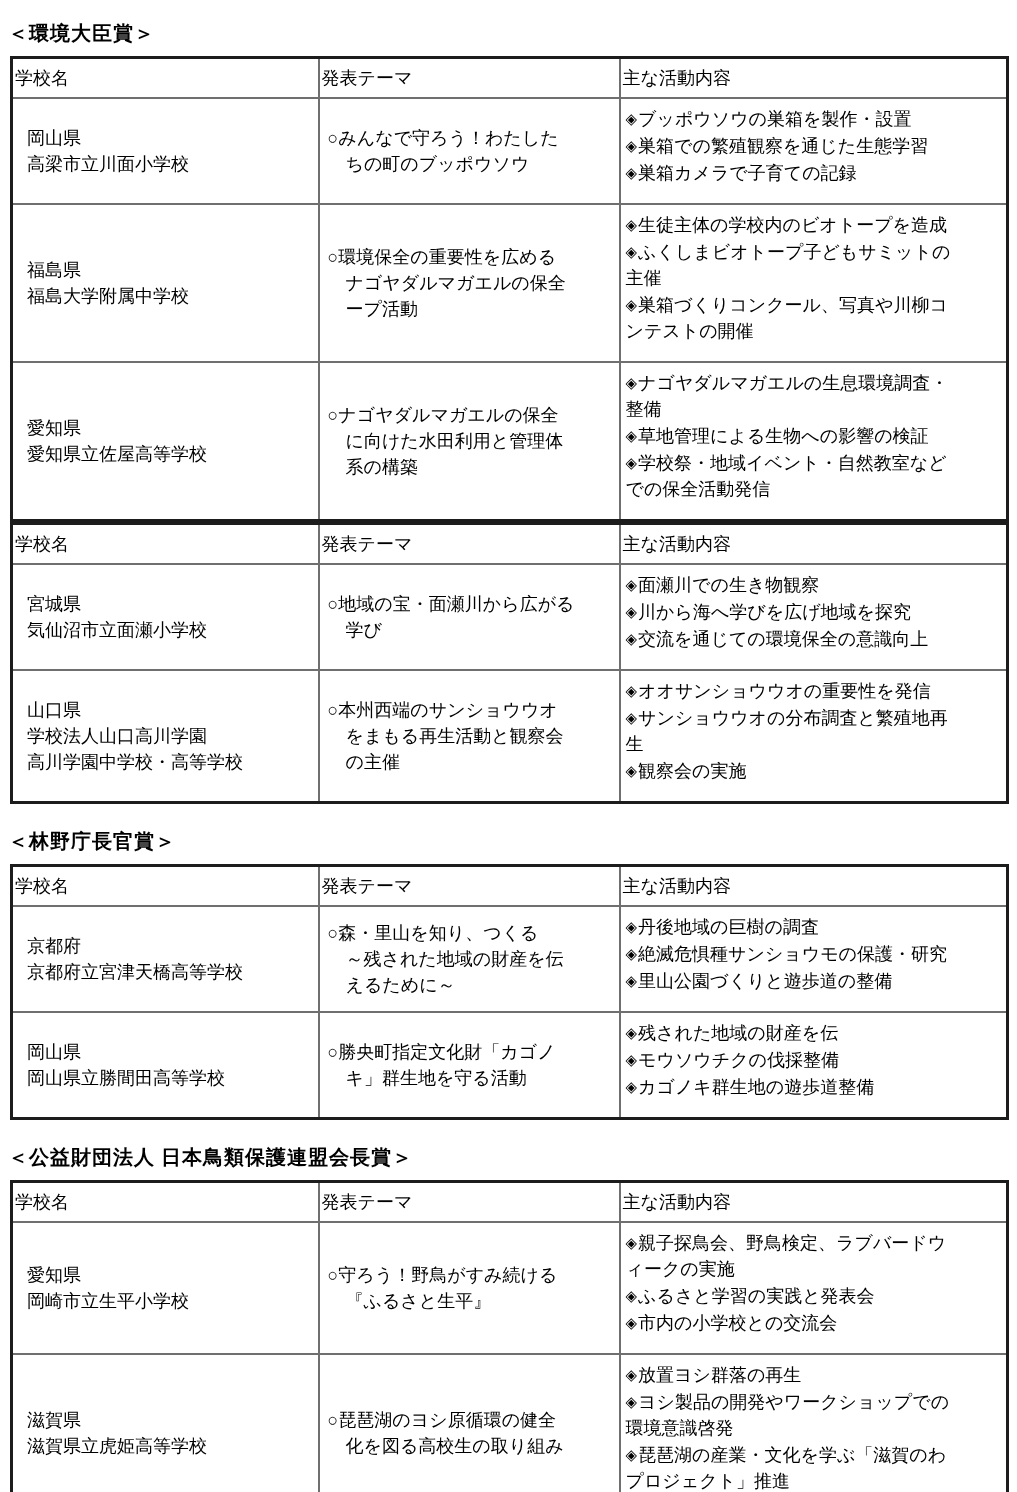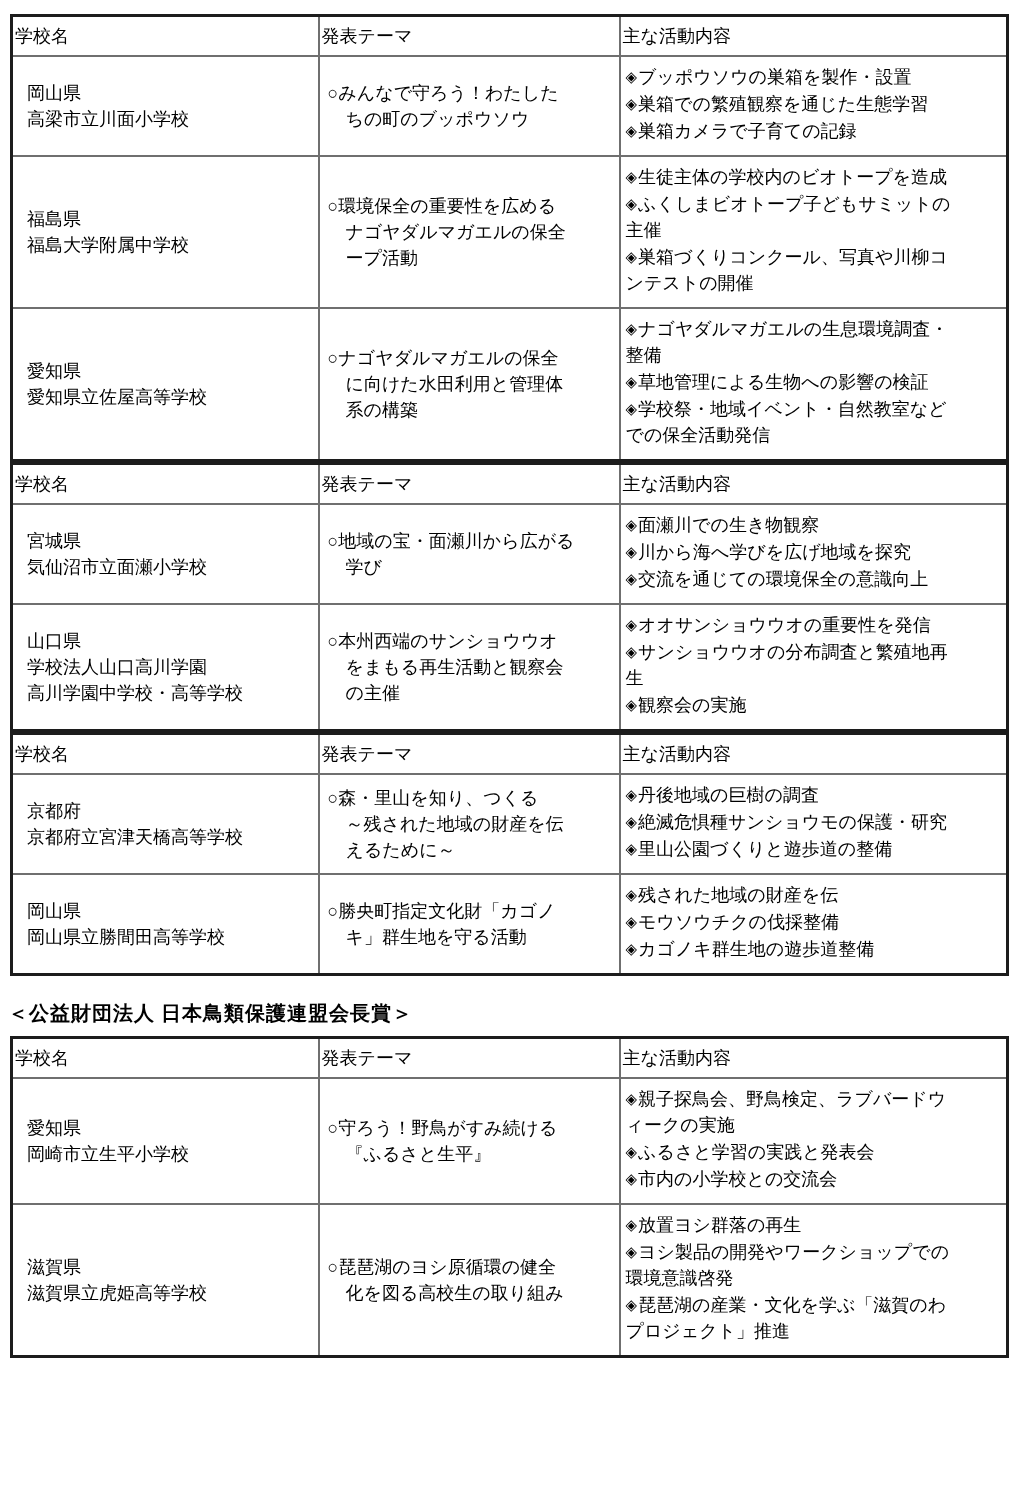--- a/index.html
+++ b/index.html
@@ -34,31 +34,32 @@
     vertical-align:middle; padding:10px 6px 10px 14px;
   }
   td.school .school-line{ white-space:nowrap; }
   td.theme{
     vertical-align:middle; padding:10px 20px 10px 8px;
   }
   td.theme .hang{
     padding-left:1em; text-indent:-1em; white-space:pre-wrap;
   }
   td.acts{
-    vertical-align:top; padding:6px 3px 10px 5px;margin-top:36px;
+    vertical-align:top; padding:6px 3px 16px 5px;margin-top:36px;
   }
   .activity{ white-space:pre-wrap; margin:1px 0; }
   .bullet{ font-size:15px; vertical-align:1px; padding-right:1px; }
 </style>
 </head>
 <body>
 
 <div class="page">
   <div id="sections">
   <section class="award-section">
+    <h2 class="award-title">＜環境大臣賞＞</h2>
     <table class="awards">
       <colgroup>
             <col class="c1">
             <col class="c2">
             <col class="c3">
           </colgroup>
       <thead>
         <tr>
           <th>学校名</th>
           <th>発表テーマ</th>
@@ -170,20 +171,21 @@
                 <div class="activity"><span class="bullet">◈</span><span>サンショウウオの分布調査と繁殖地再
 生</span></div>
                 <div class="activity"><span class="bullet">◈</span><span>観察会の実施</span></div>
               </td>
   </tr>
 </tbody>
     </table>
   </section>
 
   <section class="award-section">
+    <h2 class="award-title">＜林野庁長官賞＞</h2>
     <table class="awards">
       <colgroup>
             <col class="c1">
             <col class="c2">
             <col class="c3">
           </colgroup>
       <thead>
         <tr>
           <th>学校名</th>
           <th>発表テーマ</th>

